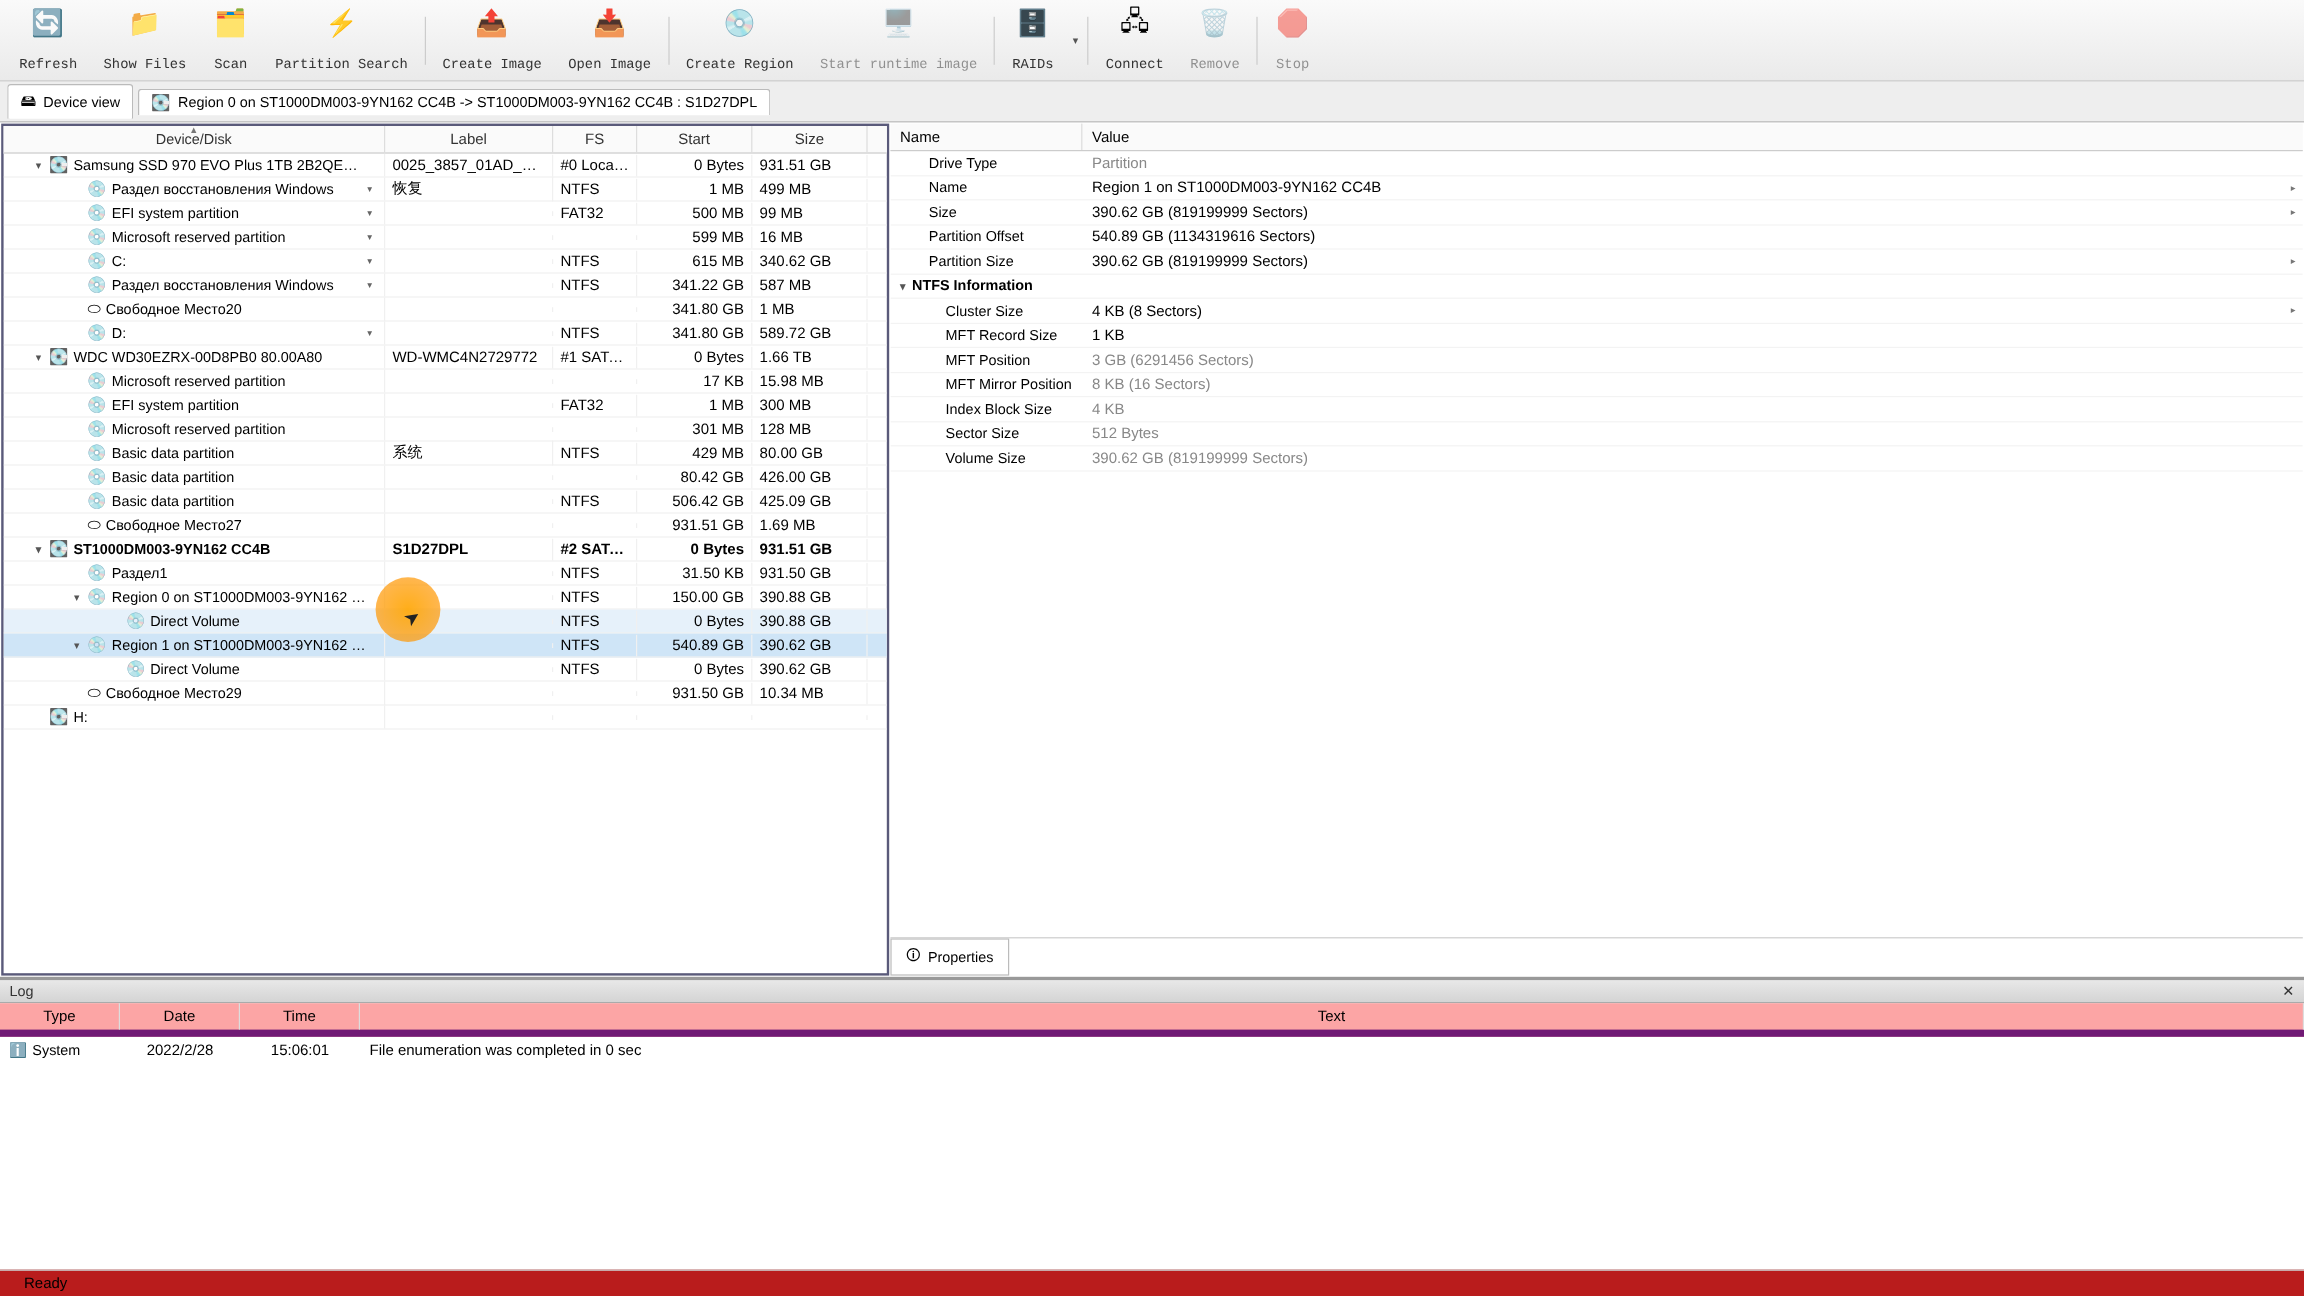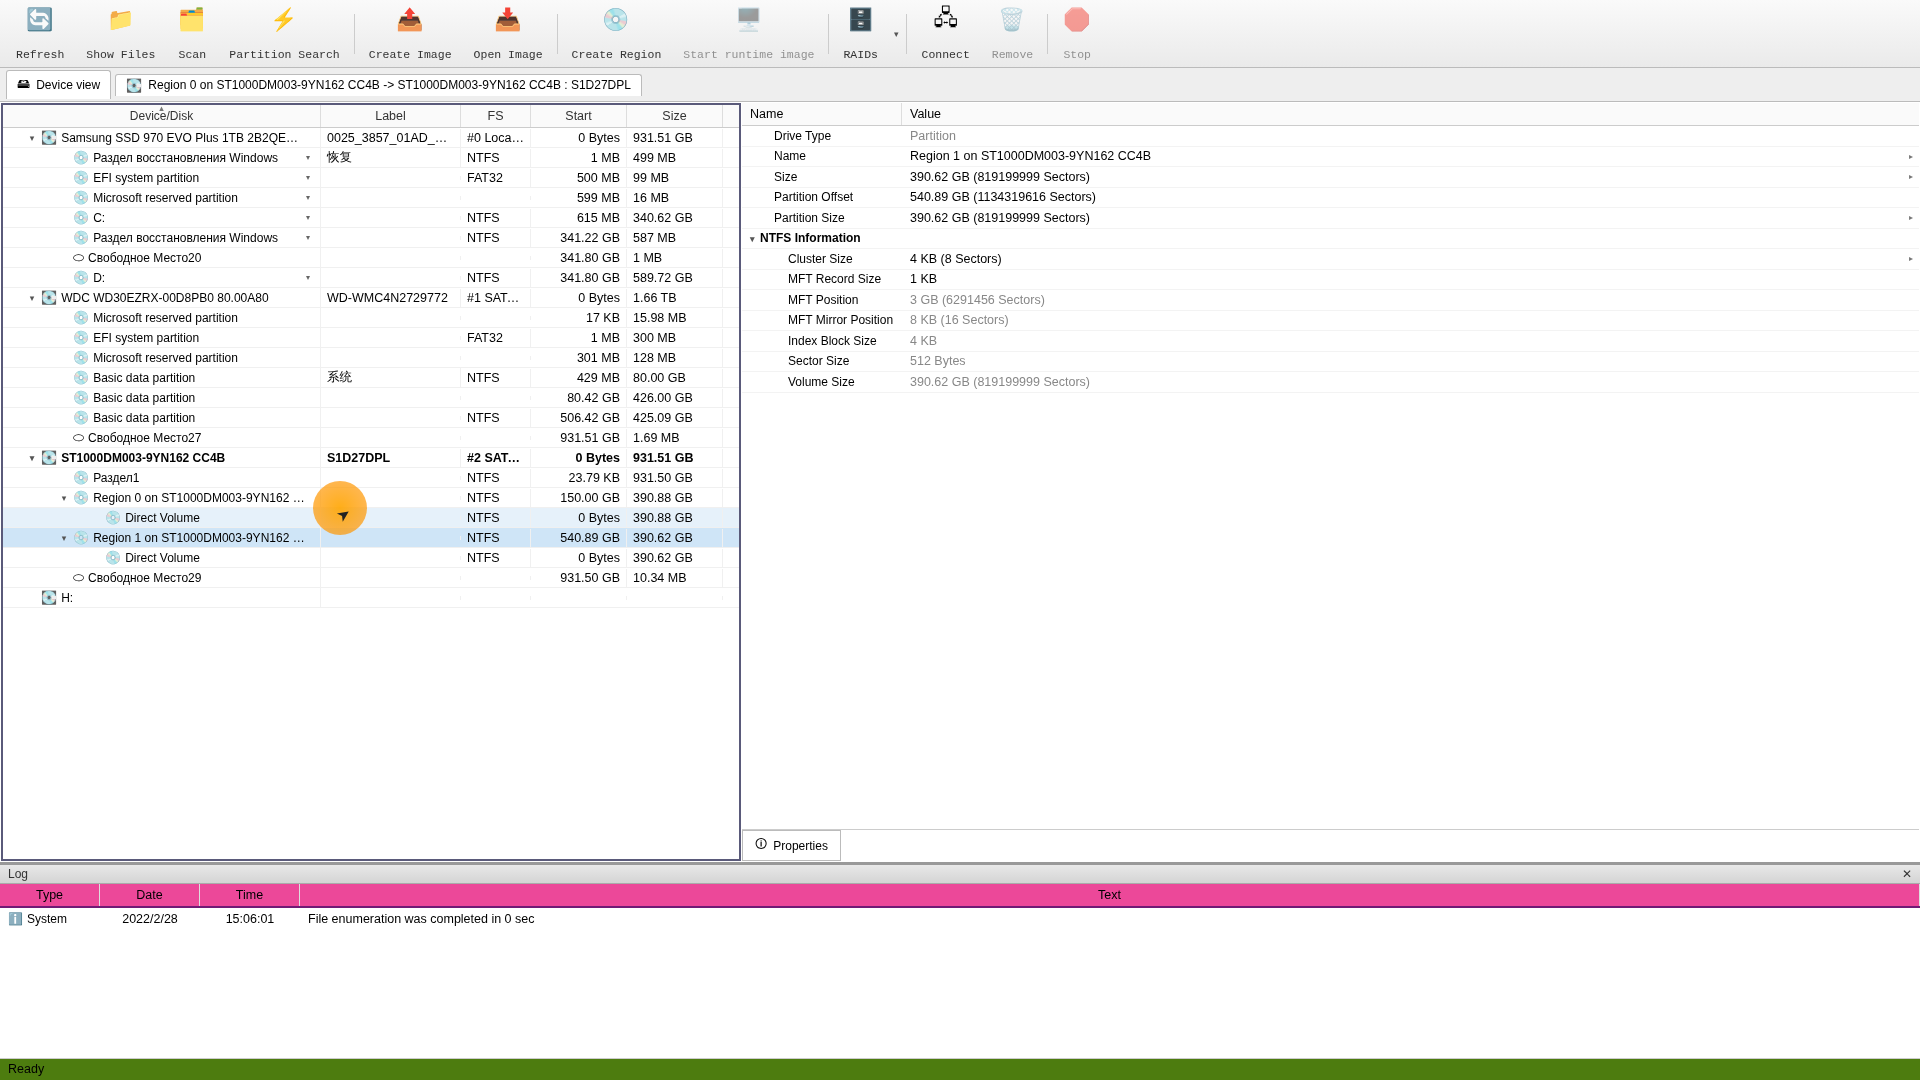--- a/index.html
+++ b/index.html
@@ -55,31 +55,31 @@
   .pval  { flex: 1; padding: 2px 8px; font-size: 12.5px; }
   .pval.muted { color: #888; }
   .prow.hdr .pname { font-weight: 600; }
   .pexp { width: 10px; display: inline-block; font-size: 9px; color: #555; }
   .prow .dd-r { font-size: 8px; color: #777; padding-right: 6px; }
   .props-tab { display: flex; border-top: 1px solid #ccc; }
   .props-tab .ptab { padding: 4px 12px; border: 1px solid #bbb; background: #fff; display: flex; align-items: center; gap: 6px; font-family: "Courier New", monospace; font-size: 12.5px; }
   
   .log-wrap { flex: 0 0 195px; display: flex; flex-direction: column; border-top: 2px solid #999; }
   .log-title { background: linear-gradient(#e8e8e8,#d4d4d4); padding: 2px 8px; font-size: 12px; color: #333; display: flex; justify-content: space-between; align-items: center; border-bottom: 1px solid #aaa; }
-  .log-cols { display: flex; border-bottom: 2px solid #701a75; background: #ec4899; justify-content: flex-end; }
+  .log-cols { display: flex; border-bottom: 6px solid #701a75; background: #fca5a5; justify-content: flex-end; }
   .log-col { padding: 4px 8px; border-right: 1px solid #ddd; text-align: center; font-size: 12.5px; }
   .lc-t { flex: 0 0 100px; } .lc-d { flex: 0 0 100px; } .lc-tm { flex: 0 0 100px; } .lc-tx { flex: 1; }
   .log-row { display: flex; padding: 2px 0; }
   .lr-c { padding: 2px 8px; font-size: 12.5px; }
   .lr-t { flex: 0 0 100px; display: flex; align-items: center; gap: 4px; }
   .lr-d { flex: 0 0 100px; text-align: center; }
   .lr-tm { flex: 0 0 100px; text-align: center; }
   .lr-tx { flex: 1; }
   
-  .status { height: 22px; background: #4d7c0f; border-top: 1px solid #ccc; padding: 3px 8px; font-size: 12.5px; }
+  .status { height: 22px; background: #b91c1c; border-top: 1px solid #ccc; padding: 3px 20px; font-size: 12.5px; margin-top: 48px; }
   
   .highlight-cursor { position: absolute; width: 54px; height: 54px; border-radius: 50%; background: radial-gradient(circle, rgba(255,165,0,.9), rgba(255,140,0,.6)); pointer-events: none; z-index: 999; }
   .cursor-arrow { position: absolute; z-index: 1000; font-size: 16px; color: #222; }
   
   
   .rows::-webkit-scrollbar { width: 16px; }
   .rows::-webkit-scrollbar-track { background: #eee; }
   .rows::-webkit-scrollbar-thumb { background: #c4c4c4; border: 1px solid #aaa; }
 </style>
 </head>
@@ -375,21 +375,21 @@
         </div>
         <div class="row">
           <div class="cell dev">
             <span class="ind" style="width: 46px;"></span>
             <span class="exp"></span>
             <span class="dico">💿</span>
             <span>Раздел1</span>
           </div>
           <div class="cell lbl"></div>
           <div class="cell fs">NTFS</div>
-          <div class="cell st">23.79 KB</div>
+          <div class="cell st">31.50 KB</div>
           <div class="cell sz">931.50 GB</div>
         </div>
         <div class="row">
           <div class="cell dev">
             <span class="ind" style="width: 46px;"></span>
             <span class="exp">▾</span>
             <span class="dico">💿</span>
             <span>Region 0 on ST1000DM003-9YN162 …</span>
           </div>
           <div class="cell lbl"></div>

